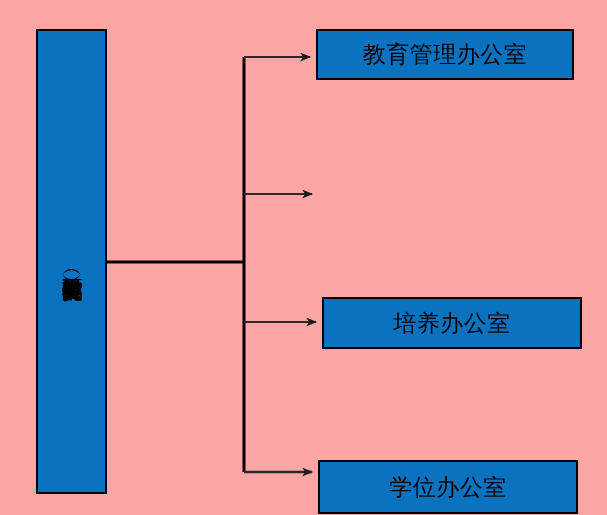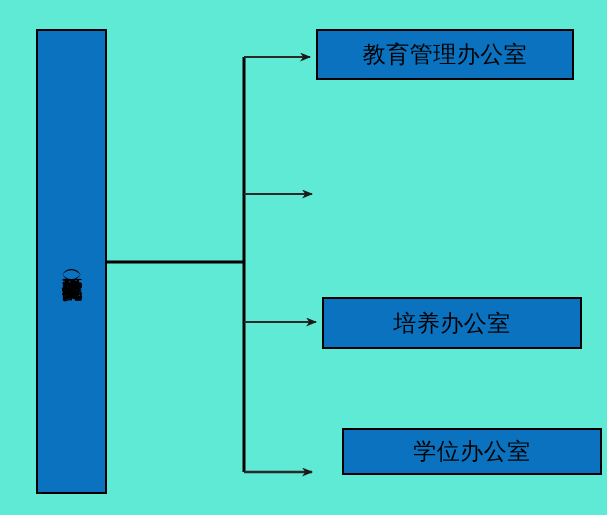--- a/index.html
+++ b/index.html
@@ -11,21 +11,21 @@
     width: 607px;
     height: 515px;
     background: #ffffff;
     font-family: "Liberation Sans", "DejaVu Sans", sans-serif;
     overflow: hidden;
   }
   #chart-root {
     position: relative;
     width: 607px;
     height: 515px;
-    background: #5eead4;
+    background: #fca5a5;
   }
   
   #connectors {
     position: absolute;
     left: 0;
     top: 0;
     width: 607px;
     height: 515px;
   }
   
@@ -65,21 +65,21 @@
   .leaf-label {
     font-size: 23px;
     color: #000000;
     white-space: nowrap;
     letter-spacing: 0.5px;
     font-family: "DejaVu Sans", "Liberation Sans", sans-serif;
   }
   .leaf-1 { left: 316px; top: 29px;  width: 258px; height: 51px; }
   .leaf-2 { left: 318px; top: 168px; width: 259px; height: 52px; }
   .leaf-3 { left: 322px; top: 297px; width: 260px; height: 52px; }
-  .leaf-4 { left: 318px; top: 428px; width: 260px; height: 47px; margin-left: 24px; }
+  .leaf-4 { left: 318px; top: 460px; width: 260px; height: 54px; }
 </style>
 </head>
 <body>
 
 <div id="chart-root">
 
   <svg id="connectors" viewBox="0 0 607 515" width="607" height="515" xmlns="http://www.w3.org/2000/svg">
     <defs>
       <marker id="arrowhead" markerWidth="11" markerHeight="9" refX="10" refY="4.5" orient="auto" markerUnits="userSpaceOnUse">
         <path d="M0,0 L11,4.5 L0,9 L3.2,4.5 Z" fill="#1a1a1a"></path>

